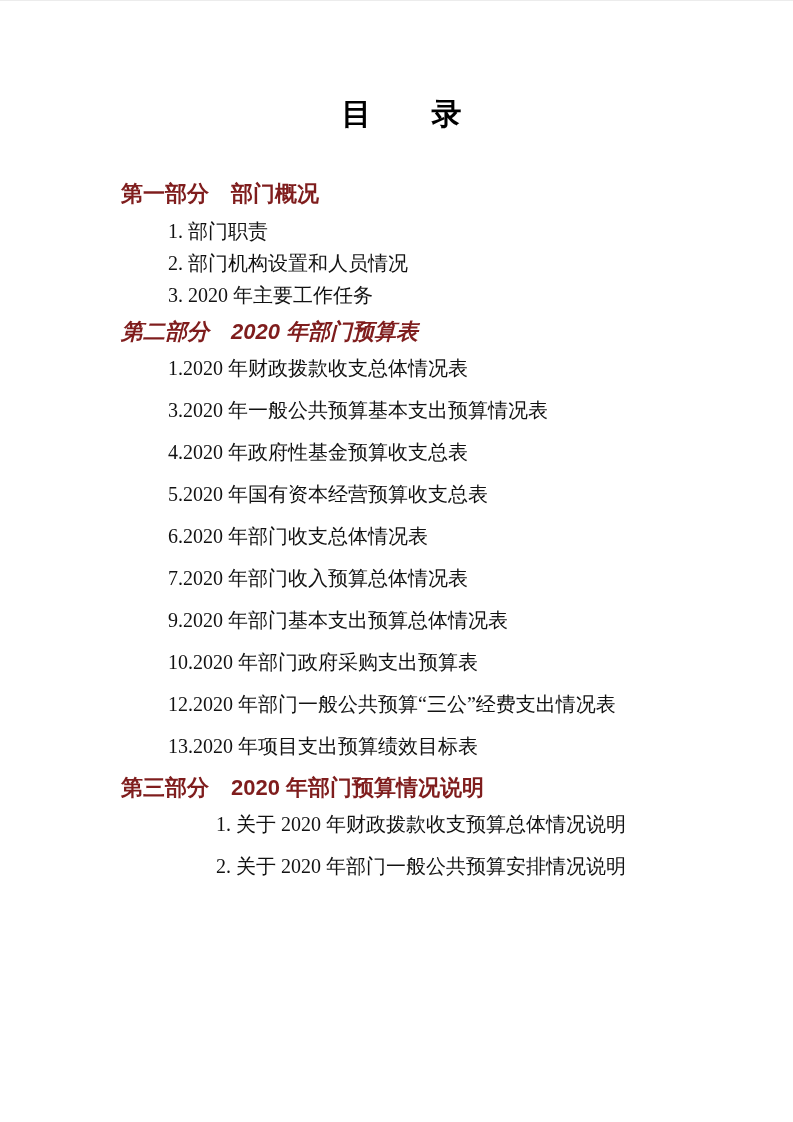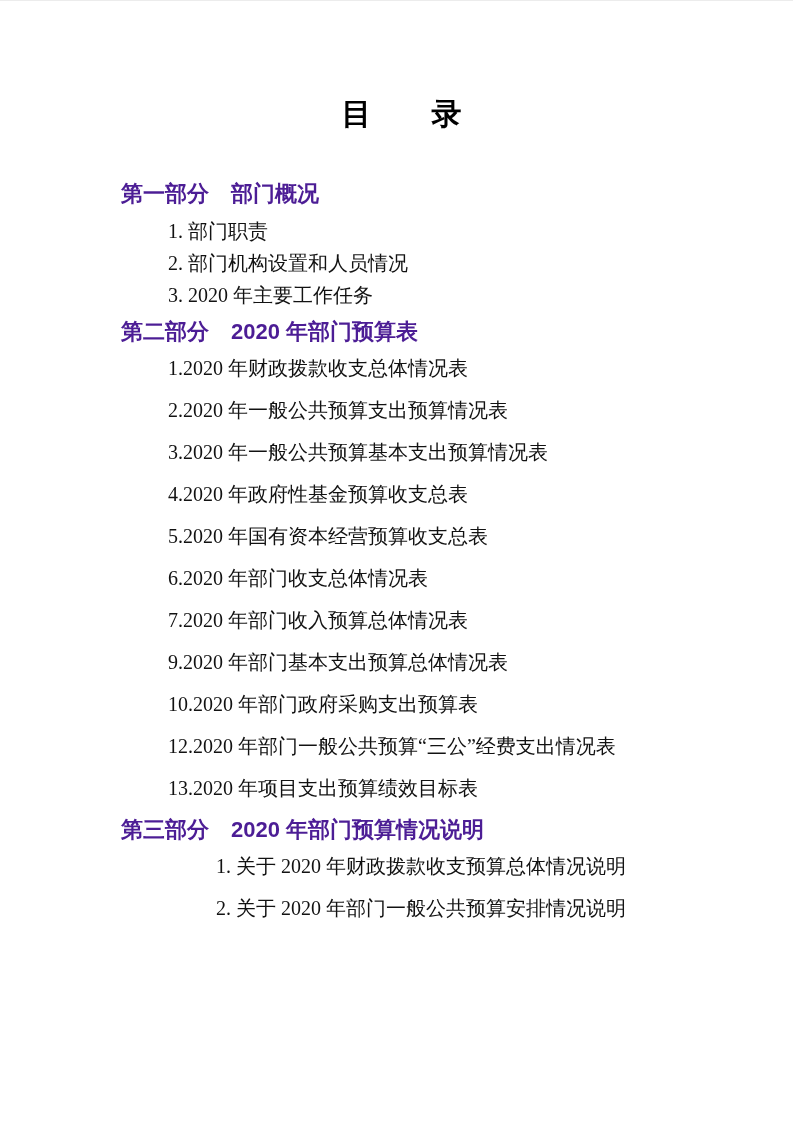--- a/index.html
+++ b/index.html
@@ -26,25 +26,25 @@
     text-align: center;
     color: #000000;
     white-space: pre;
   }
   .section-heading {
     margin: 0;
     font-family: "Liberation Sans", "DejaVu Sans", sans-serif;
     font-weight: 700;
     font-size: 22px;
     line-height: 26px;
-    color: #4c1d95;
+    color: #7f1d1d;
     white-space: pre;
   }
   .sec1 .section-heading { margin-top: 49px; }
-  .sec2 .section-heading { margin-top: 8px; }
+  .sec2 .section-heading { margin-top: 8px; font-style: italic; }
   .sec3 .section-heading { margin-top: 0; }
   .toc-items { margin: 8px; }
   .sec2 .toc-items { margin-top: 2px; }
   .sec3 .toc-items { margin-top: 2px; }
   .toc-item {
     padding-left: 39px;
     font-size: 20px;
     color: #121212;
     white-space: pre;
   }
@@ -65,21 +65,20 @@
       <div class="toc-item">1. 部门职责</div>
       <div class="toc-item">2. 部门机构设置和人员情况</div>
       <div class="toc-item">3. 2020 年主要工作任务</div>
     </div>
   </section>
 
   <section class="toc-section sec2">
     <h2 class="section-heading">第二部分　2020 年部门预算表</h2>
     <div class="toc-items">
       <div class="toc-item">1.2020 年财政拨款收支总体情况表</div>
-      <div class="toc-item">2.2020 年一般公共预算支出预算情况表</div>
       <div class="toc-item">3.2020 年一般公共预算基本支出预算情况表</div>
       <div class="toc-item">4.2020 年政府性基金预算收支总表</div>
       <div class="toc-item">5.2020 年国有资本经营预算收支总表</div>
       <div class="toc-item">6.2020 年部门收支总体情况表</div>
       <div class="toc-item">7.2020 年部门收入预算总体情况表</div>
       <div class="toc-item">9.2020 年部门基本支出预算总体情况表</div>
       <div class="toc-item">10.2020 年部门政府采购支出预算表</div>
       <div class="toc-item">12.2020 年部门一般公共预算“三公”经费支出情况表</div>
       <div class="toc-item">13.2020 年项目支出预算绩效目标表</div>
     </div>

